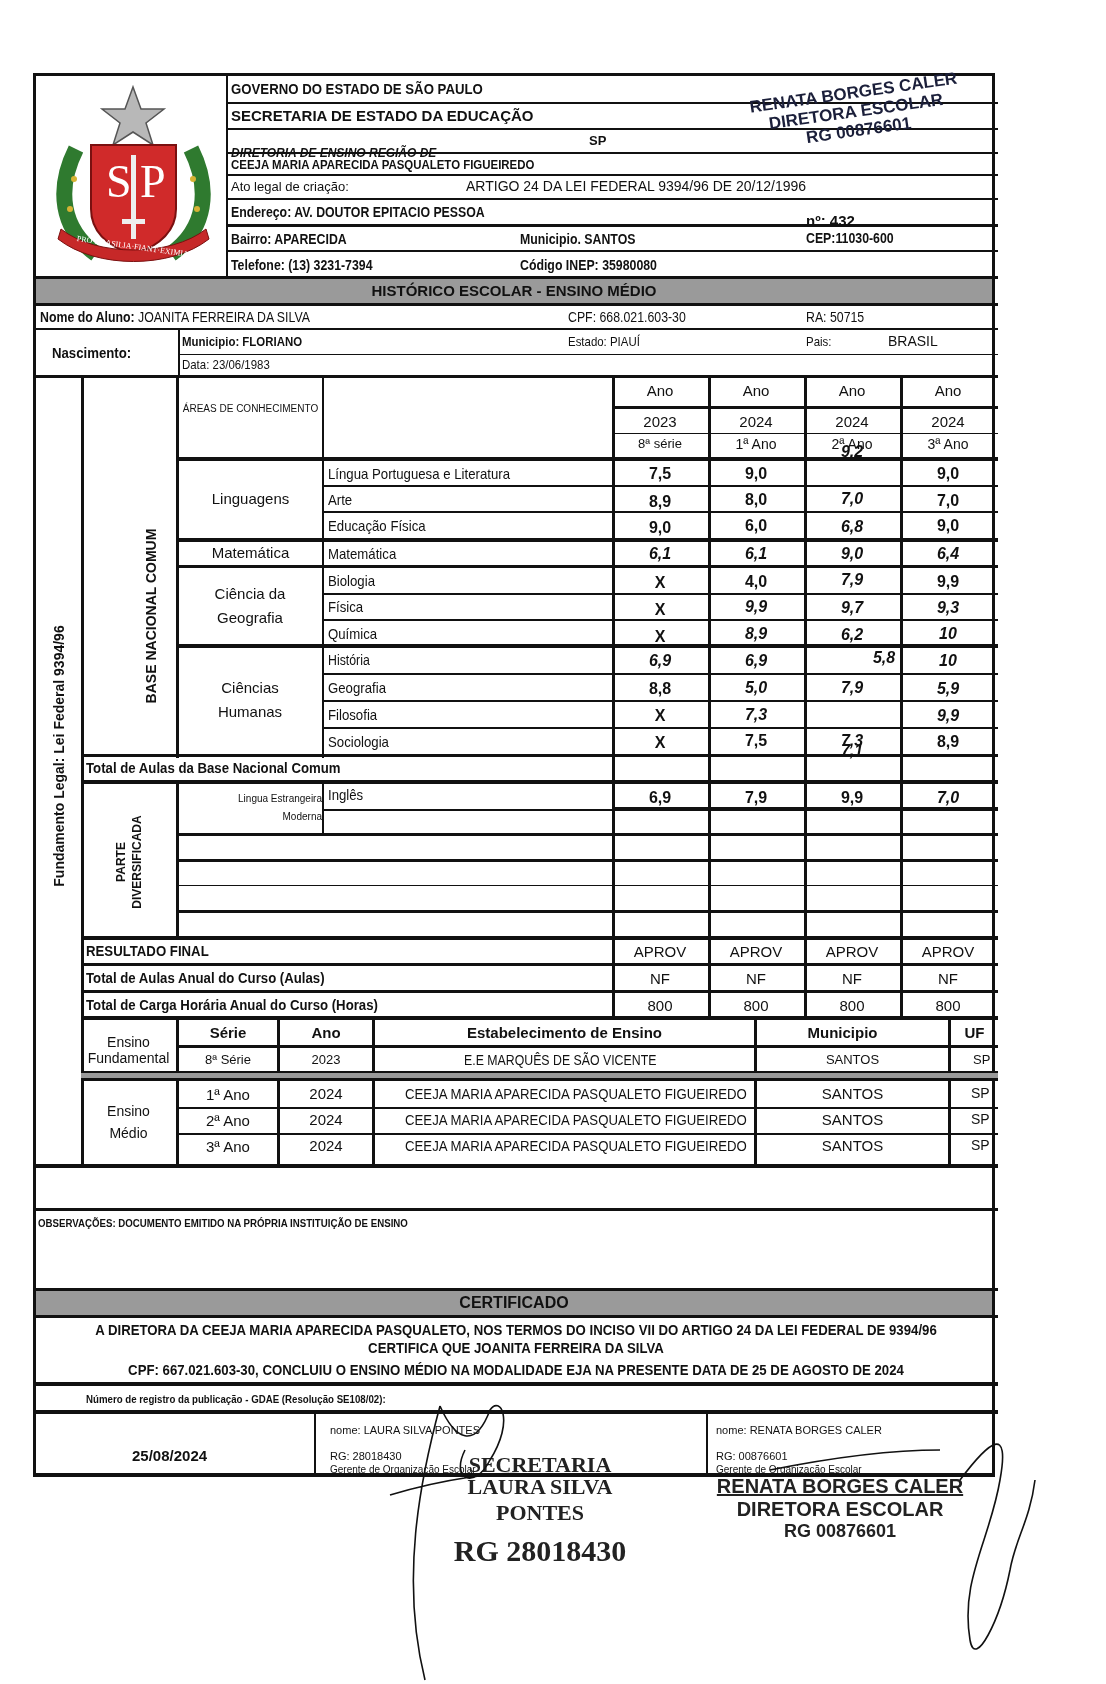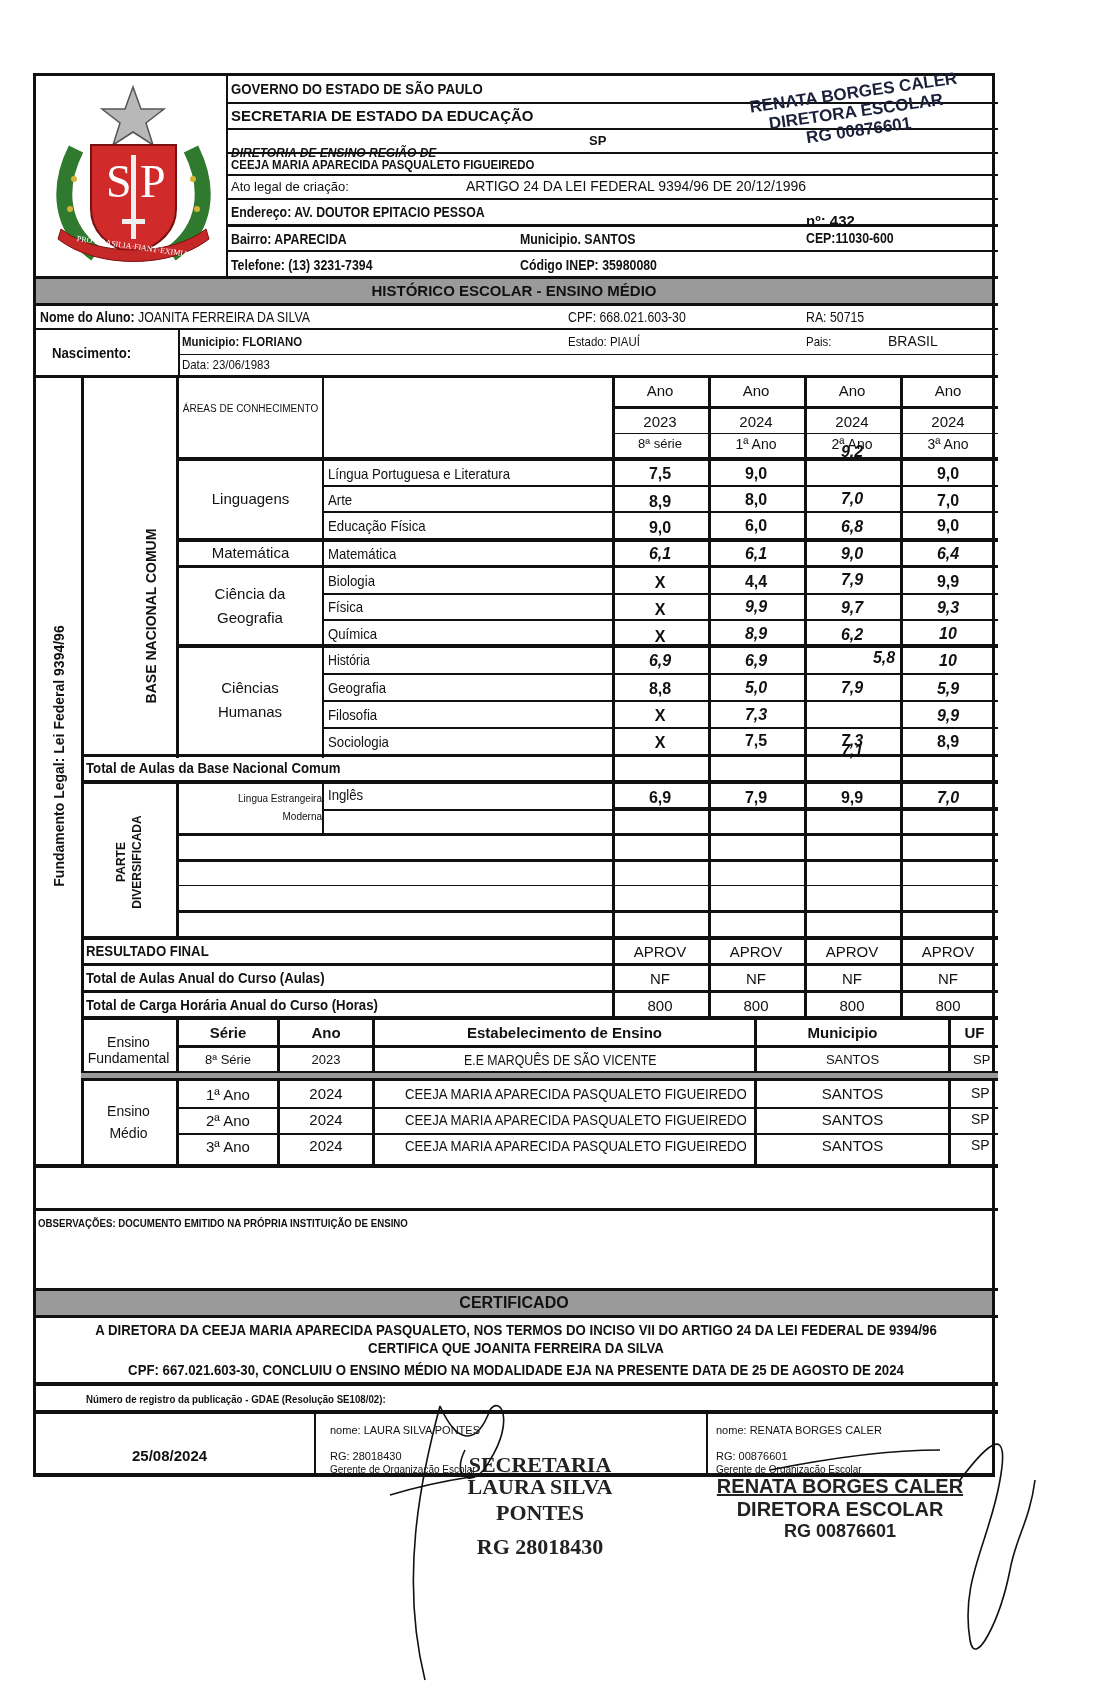--- a/index.html
+++ b/index.html
@@ -167,21 +167,21 @@
   <div class="grade" style="left:868px;top:441px;">9,0</div>
 
   <div class="t cond" style="left:292px;top:469px;font-size:15px;">Matemática</div>
   <div class="grade ital" style="left:580px;top:469px;">6,1</div>
   <div class="grade ital" style="left:676px;top:469px;">6,1</div>
   <div class="grade ital" style="left:772px;top:469px;">9,0</div>
   <div class="grade ital" style="left:868px;top:469px;">6,4</div>
 
   <div class="t cond" style="left:292px;top:496px;font-size:15px;">Biologia</div>
   <div class="grade" style="left:580px;top:498px;">X</div>
-  <div class="grade" style="left:676px;top:497px;">4,4</div>
+  <div class="grade" style="left:676px;top:497px;">4,0</div>
   <div class="grade ital" style="left:772px;top:495px;">7,9</div>
   <div class="grade" style="left:868px;top:497px;">9,9</div>
 
   <div class="t cond" style="left:292px;top:522px;font-size:15px;">Física</div>
   <div class="grade" style="left:580px;top:525px;">X</div>
   <div class="grade ital" style="left:676px;top:522px;">9,9</div>
   <div class="grade ital" style="left:772px;top:523px;">9,7</div>
   <div class="grade ital" style="left:868px;top:523px;">9,3</div>
 
   <div class="t cond" style="left:292px;top:549px;font-size:15px;">Química</div>
@@ -343,21 +343,21 @@
   <div class="t" style="left:680px;top:1388px;font-size:10px;">Gerente de Organização Escolar</div>
   <div class="hl" style="left:0;top:1400px;width:962px;height:0;"></div>
 </div>
 
 <div class="hl" style="left:33px;top:1473px;width:962px;height:4px;"></div>
 <style>.page{height:1404px;}</style>
 
 <div class="abs center" style="left:430px;top:1452px;width:220px;font-family:'Liberation Serif',serif;font-weight:bold;color:#222;">
   <div style="font-size:22px;">SECRETARIA</div>
   <div style="font-size:22px;margin-top:-4px;">LAURA SILVA PONTES</div>
-  <div style="font-size:22px;margin-top:8px;">RG 28018430</div>
+  <div style="font-size:30px;margin-top:8px;">RG 28018430</div>
 </div>
 
 <div class="abs center" style="left:715px;top:1475px;width:250px;font-weight:bold;color:#222;">
   <div style="font-size:20px;text-decoration:underline;">RENATA BORGES CALER</div>
   <div style="font-size:20px;">DIRETORA ESCOLAR</div>
   <div style="font-size:18px;">RG 00876601</div>
 </div>
 
 <svg class="sig" style="left:380px;top:1400px;" width="160" height="284" viewBox="0 0 160 284">
   <path d="M60,6 C40,80 20,180 45,280 M60,6 C75,40 95,50 110,10 C120,-5 135,20 110,60 C95,90 70,80 85,50 M10,95 C60,80 120,70 150,75" stroke="#111" stroke-width="1.6" fill="none"></path>

